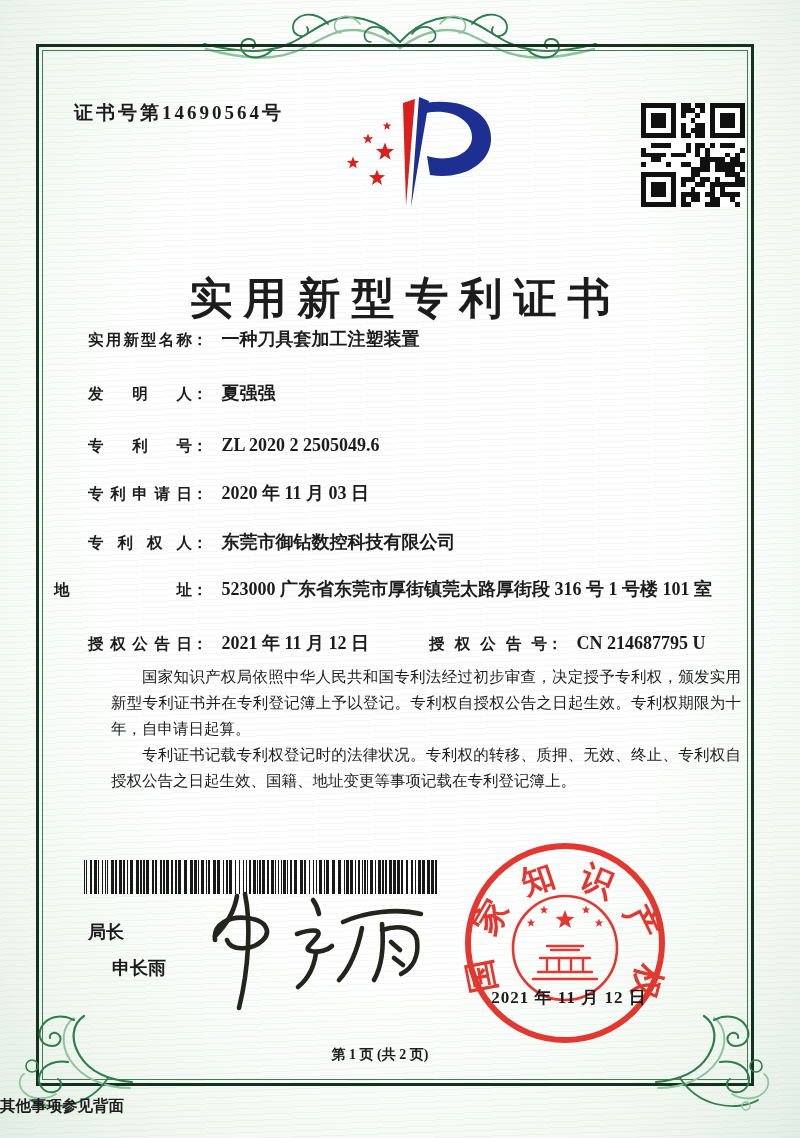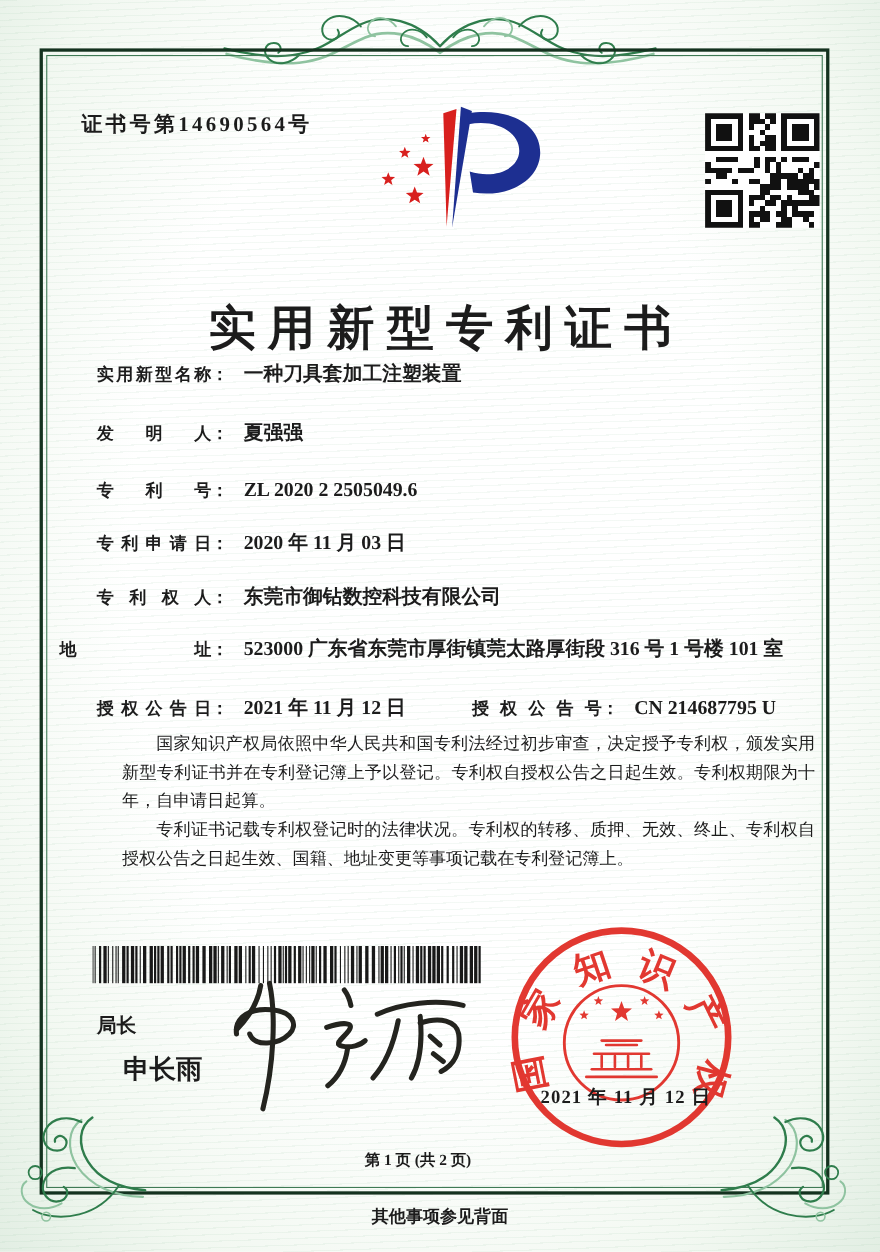--- a/index.html
+++ b/index.html
@@ -41,30 +41,30 @@
   .grant2{margin-left:38px;}
   .grant2 .flabel{width:118px;margin-left:22px;}
 
   .paras{position:absolute;left:88px;top:664px;width:630px;font-size:15.5px;line-height:26px;
     text-align:justify;font-weight:500;margin-left:23px;}
   .paras p{margin:0;text-indent:2em;}
 
   .barcode{position:absolute;left:84px;top:860px;width:358px;height:34px;}
 
   .chief-title{position:absolute;left:88px;top:920px;font-size:18px;font-weight:600;font-family:"Liberation Sans","DejaVu Sans",sans-serif;text-align:center;}
-  .chief-name{position:absolute;left:88px;top:956px;font-size:24px;font-weight:600;font-family:"Liberation Sans","DejaVu Sans",sans-serif;padding-left:24px;}
+  .chief-name{position:absolute;left:88px;top:956px;font-size:18px;font-weight:600;font-family:"Liberation Sans","DejaVu Sans",sans-serif;padding-left:24px;}
 
   .signature{position:absolute;left:185px;top:876px;width:248px;height:148px;}
 
   .seal{position:absolute;left:460px;top:838px;width:210px;height:210px;opacity:.93;}
   .seal-date{position:absolute;left:466px;top:986px;width:206px;text-align:center;
     font-size:17px;font-weight:700;letter-spacing:1px;}
 
   .page-info{position:absolute;left:0;top:1046px;width:760px;text-align:center;font-size:14px;font-weight:600;}
-  .back-note{position:absolute;left:0;top:1096px;width:800px;text-align:center;font-size:15.5px;font-weight:600;}
+  .back-note{position:absolute;left:0;top:1096px;width:800px;text-align:left;font-size:15.5px;font-weight:600;}
 
   .gstroke{fill:none;stroke:var(--orn-green,#2f7d4c);stroke-linecap:round;}
   .gstroke2{fill:none;stroke:var(--orn-light,#8fc3a0);stroke-linecap:round;}
   .inkstroke{fill:none;stroke:#24241f;stroke-width:4.6;stroke-linecap:round;stroke-linejoin:round;}
   .sealstroke{fill:none;stroke:var(--seal-red,#e02a22);stroke-linecap:round;}
 </style>
 </head>
 <body>
 
 <div class="page">

